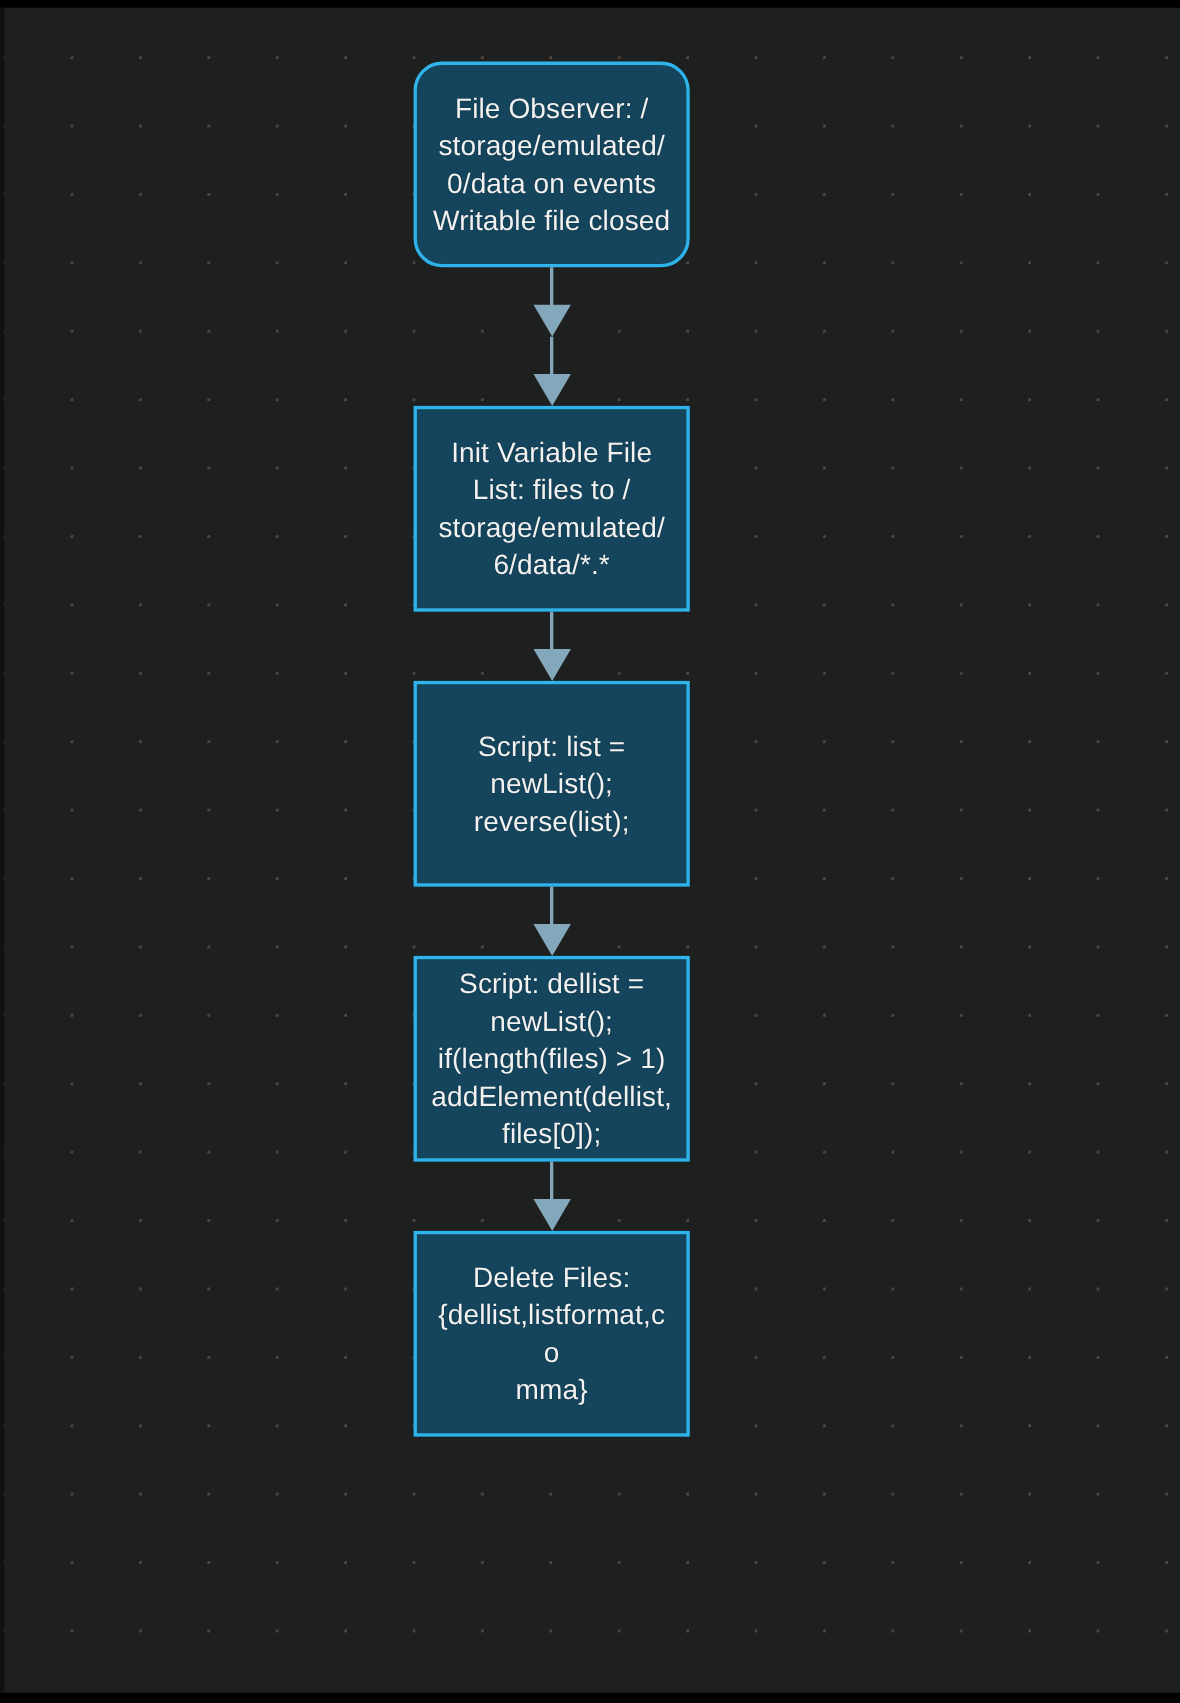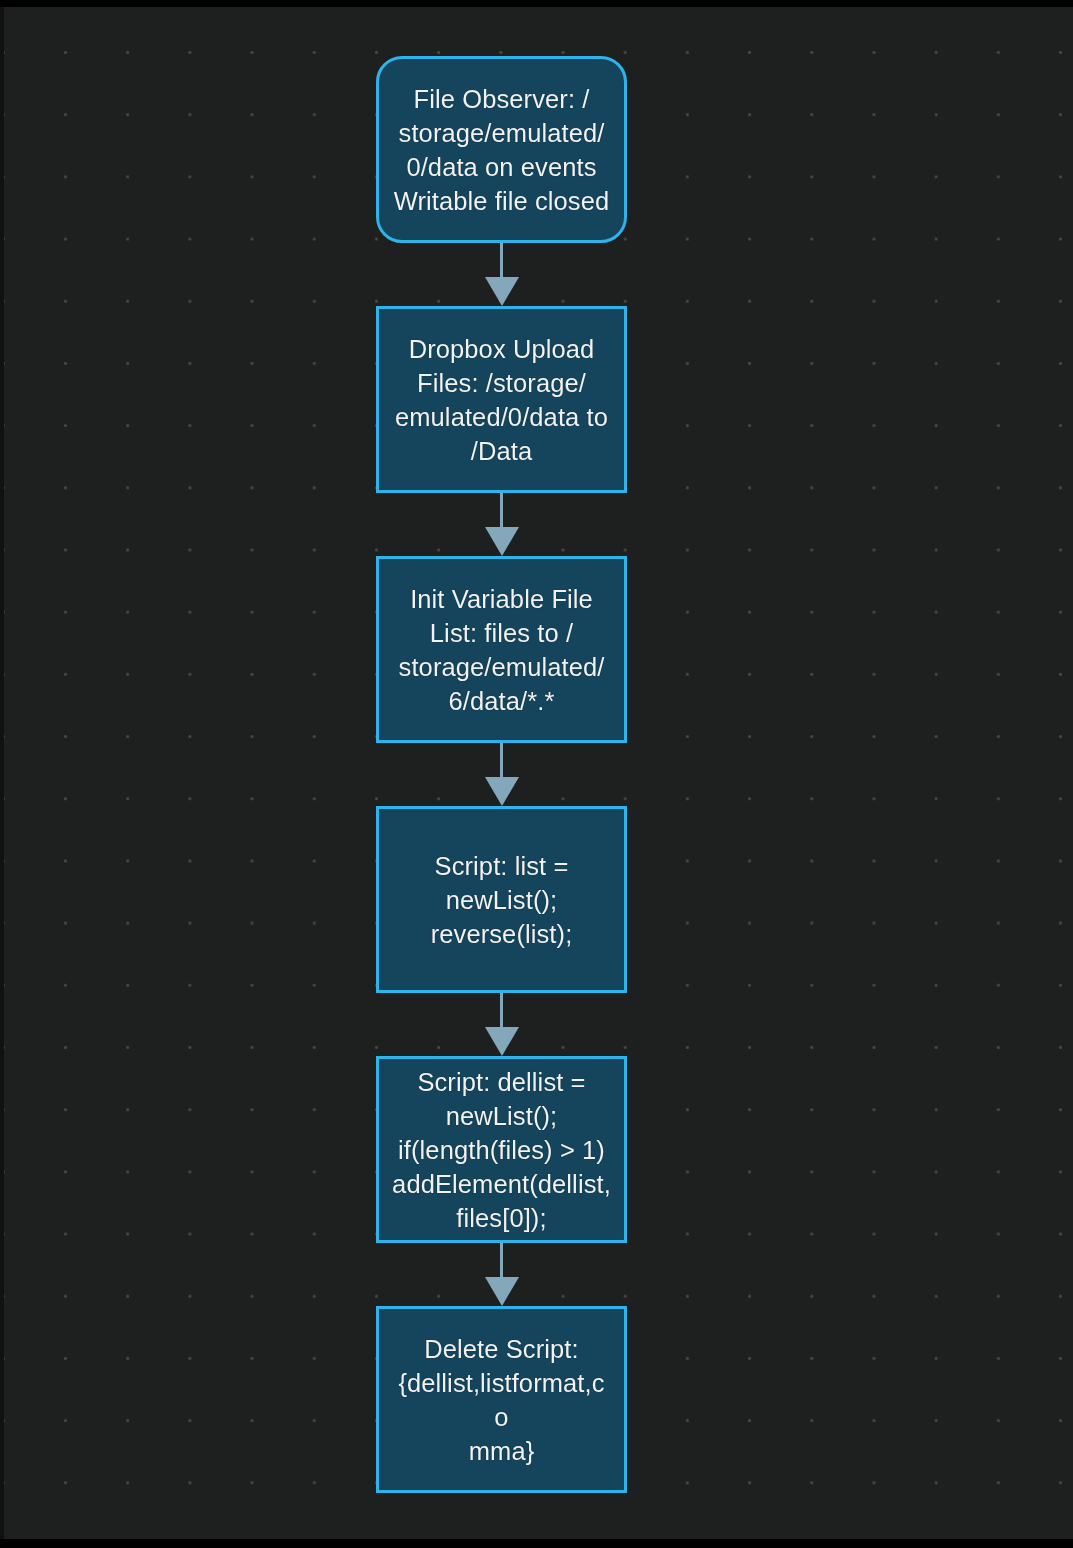--- a/index.html
+++ b/index.html
@@ -127,26 +127,20 @@
 storage/emulated/
 0/data on events
 Writable file closed</span>
     </div>
 
     <div class="connector">
       <span class="stem"></span>
       <span class="head"></span>
     </div>
 
-    <div class="node">
-      <span class="node-label">Dropbox Upload
-Files: /storage/
-emulated/0/data to
-/Data</span>
-    </div>
 
     <div class="connector">
       <span class="stem"></span>
       <span class="head"></span>
     </div>
 
     <div class="node">
       <span class="node-label">Init Variable File
 List: files to /
 storage/emulated/
@@ -176,21 +170,21 @@
 addElement(dellist,
 files[0]);</span>
     </div>
 
     <div class="connector">
       <span class="stem"></span>
       <span class="head"></span>
     </div>
 
     <div class="node">
-      <span class="node-label">Delete Script:
+      <span class="node-label">Delete Files:
 {dellist,listformat,co
 mma}</span>
     </div>
 
   </div>
 </div>
 
 <div id="bottom-bar"></div>
 
 </body></html>

